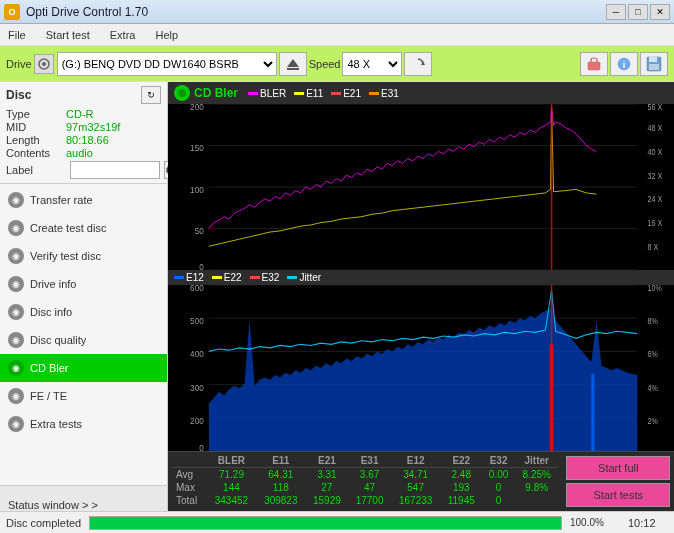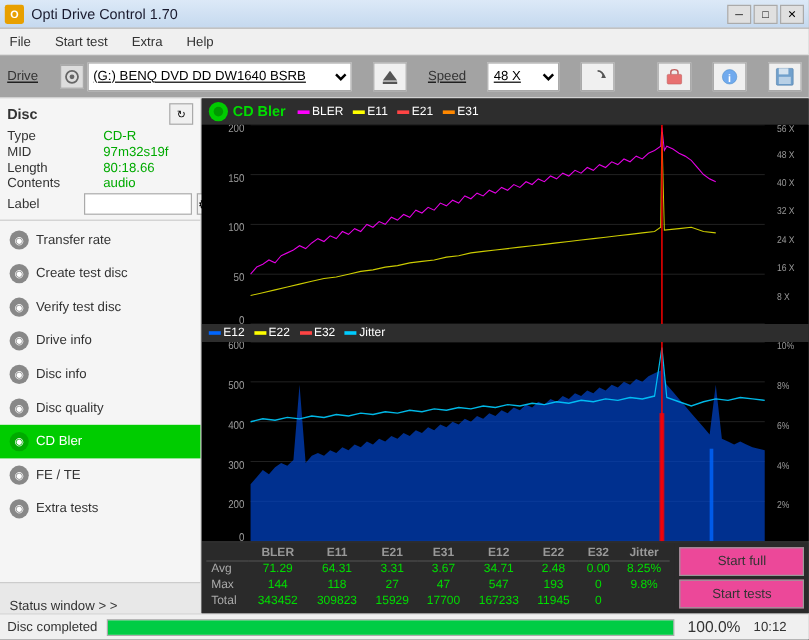--- a/index.html
+++ b/index.html
@@ -11,59 +11,59 @@
     .title-bar-title { font-size: 12px; color: #1a1a2e; font-weight: normal; }
     .title-bar-controls { display: flex; gap: 2px; }
     .title-btn { width: 20px; height: 16px; border: 1px solid #aaa; background: #e0e0e0; display: flex; align-items: center; justify-content: center; font-size: 9px; cursor: pointer; }
     .title-btn.close { background: #e0e0e0; }
     
     
     .menu-bar { background: #f0f0f0; height: 22px; display: flex; align-items: center; padding: 0 4px; border-bottom: 1px solid #ddd; gap: 12px; }
     .menu-item { font-size: 11px; color: #333; cursor: pointer; padding: 2px 4px; }
     
     
-    .toolbar { background: #a3a3a3; height: 36px; display: flex; align-items: center; padding: 0 6px; border-bottom: 1px solid #ddd; gap: 18px; text-decoration: underline; }
+    .toolbar { background: #bef264; height: 36px; display: flex; align-items: center; padding: 0 6px; border-bottom: 1px solid #ddd; gap: 2px; }
     .toolbar-label { font-size: 11px; color: #333; }
     .drive-select { height: 24px; width: 220px; font-size: 11px; border: 1px solid #aaa; background: white; }
     .toolbar-btn { width: 28px; height: 24px; border: 1px solid #aaa; background: #f0f0f0; display: flex; align-items: center; justify-content: center; cursor: pointer; }
     .speed-select { height: 24px; width: 60px; font-size: 11px; border: 1px solid #aaa; background: white; }
     .toolbar-spacer { flex: 1; }
     
     
     .main { display: flex; height: calc(533px - 24px - 22px - 36px - 22px); }
     
     
     .left-panel { width: 168px; background: #f5f5f5; border-right: 1px solid #ccc; display: flex; flex-direction: column; flex-shrink: 0; }
     
     
     .disc-section { padding: 4px 6px; border-bottom: 1px solid #ccc; }
     .disc-header { display: flex; align-items: center; justify-content: space-between; margin-bottom: 4px; }
     .disc-header-title { font-size: 12px; font-weight: bold; color: #333; }
     .disc-header-btn { width: 20px; height: 18px; border: 1px solid #aaa; background: #f0f0f0; font-size: 9px; display: flex; align-items: center; justify-content: center; cursor: pointer; }
-    .disc-info-row { display: flex; gap: 20px; margin: 1px 0; font-size: 11px; }
+    .disc-info-row { display: flex; gap: 0; margin: 1px 0; font-size: 11px; }
     .disc-info-label { color: #333; width: 60px; flex-shrink: 0; }
     .disc-info-value { color: #00aa00; }
     .label-row { display: flex; align-items: center; gap: 4px; margin-top: 2px; }
     .label-input { height: 18px; width: 90px; border: 1px solid #aaa; font-size: 11px; background: white; }
     .label-btn { width: 20px; height: 18px; border: 1px solid #aaa; background: #f0f0f0; cursor: pointer; display: flex; align-items: center; justify-content: center; }
     
     
     .nav-items { display: flex; flex-direction: column; flex: 1; padding: 2px 0; }
     .nav-item { height: 28px; display: flex; align-items: center; padding: 0 8px; cursor: pointer; color: #333; font-size: 11px; gap: 6px; }
     .nav-item.active { background: #00cc00; color: white; }
     .nav-icon { width: 16px; height: 16px; border-radius: 50%; display: flex; align-items: center; justify-content: center; font-size: 9px; flex-shrink: 0; }
     .nav-icon.green { background: #00aa00; color: white; }
     .nav-icon.gray { background: #888; color: white; }
     
     
     .status-bar { height: 22px; background: #f0f0f0; border-top: 1px solid #ccc; display: flex; align-items: center; padding: 0 6px; gap: 8px; }
     .status-text { font-size: 11px; color: #333; }
     .progress-container { flex: 1; height: 14px; background: #e0e0e0; border: 1px solid #aaa; }
     .progress-bar { height: 100%; background: #00cc44; width: 100%; }
-    .progress-text { font-size: 13px; color: #333; width: 50px; text-align: center; }
+    .progress-text { font-size: 10px; color: #333; width: 50px; text-align: left; }
     .time-text { font-size: 11px; color: #333; width: 40px; }
     
     
     .right-panel { flex: 1; background: #1a1a1a; display: flex; flex-direction: column; overflow: hidden; }
     
     
     .chart-header { background: #2d2d2d; padding: 3px 6px; display: flex; align-items: center; gap: 4px; }
     .chart-title { color: #00dd00; font-size: 12px; font-weight: bold; }
     .legend-item { display: flex; align-items: center; gap: 2px; font-size: 10px; }
     .legend-dot { width: 10px; height: 3px; }

